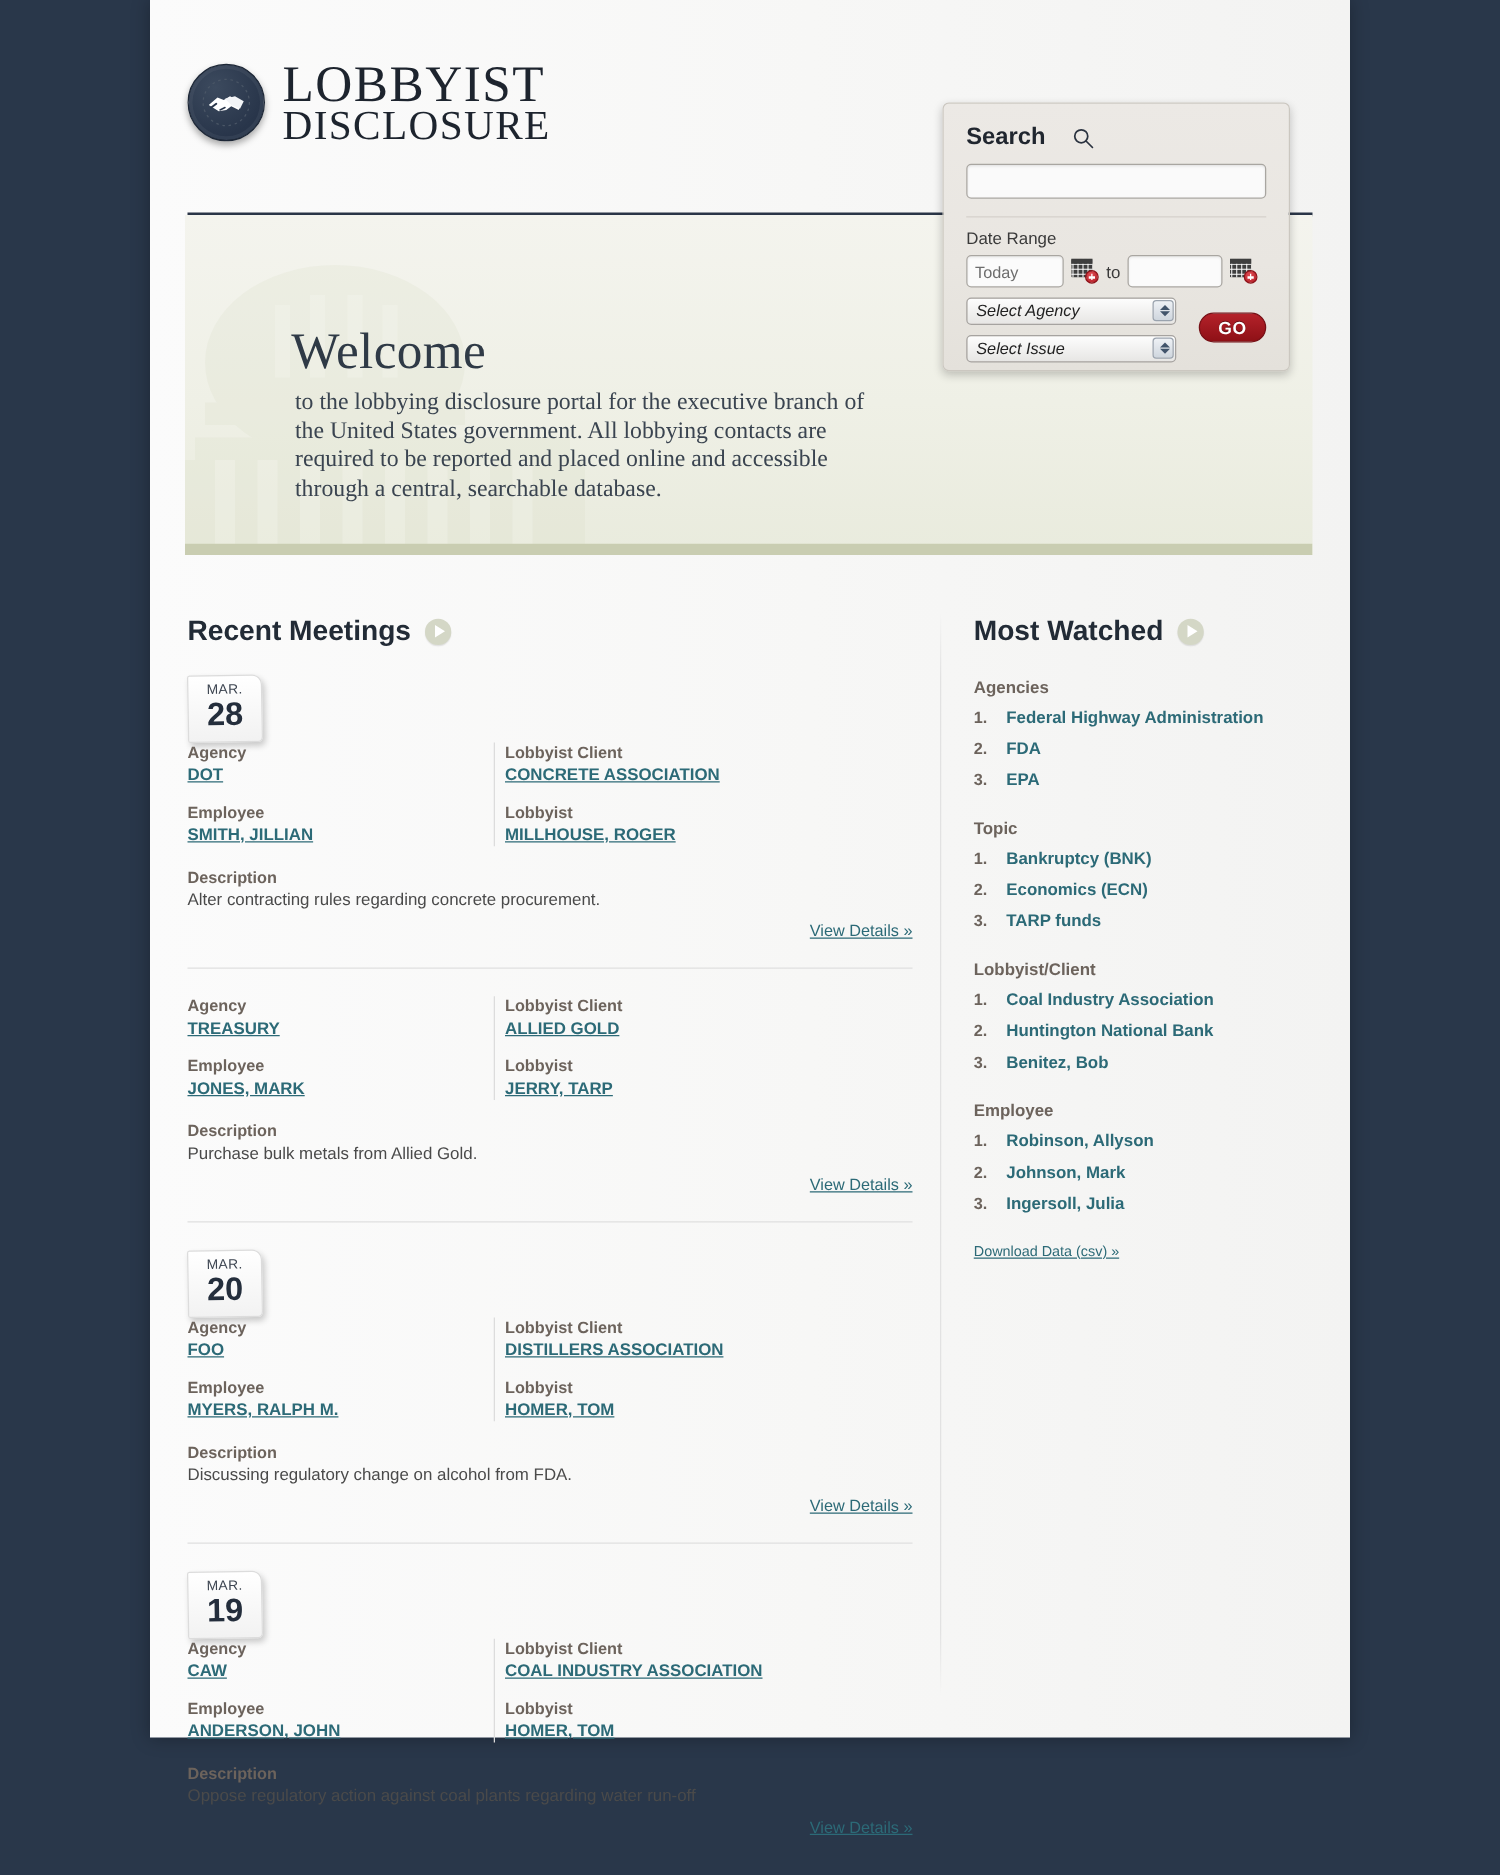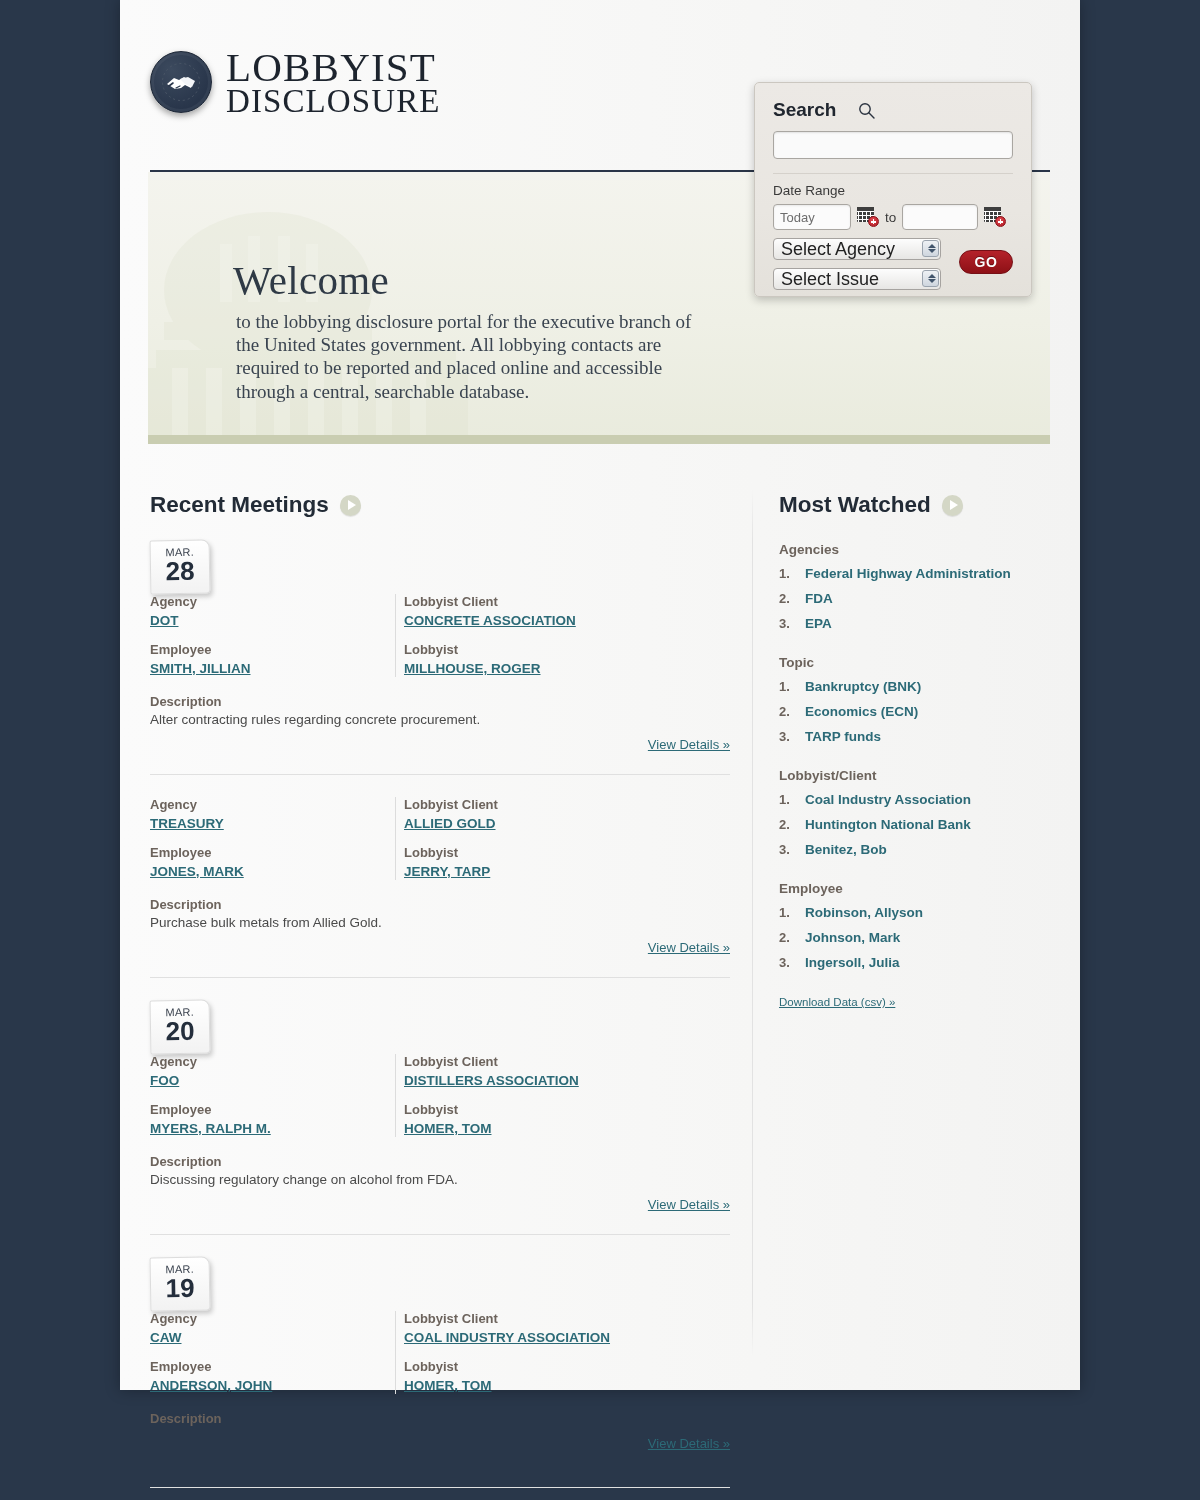--- a/index.html
+++ b/index.html
@@ -104,24 +104,24 @@
     content:""; position:absolute; background:#fff;
   }
   .cal-icon .plus::before{ left:2px; top:4px; width:5px; height:1.5px; }
   .cal-icon .plus::after{ left:3.7px; top:2.2px; width:1.5px; height:5px; }
   .to-word { font-size: 13.5px; color: #3a3a3a; margin: 0 6px 0 0; }
   .sel-wrap { position: relative; margin-top: 8px; width: 168px; height: 22px; }
   .sel {
     width: 100%; height: 100%;
     background: linear-gradient(to bottom, #fdfdfd, #e7e6e4);
     border: 1px solid #a6a3a0; border-radius: 4px;
-    font-size: 18px; color: #222; padding: 0 24px 0 7px;
+    font-size: 13px; color: #222; padding: 0 24px 0 7px;
     line-height: 20px;
     font-family: "Liberation Sans", sans-serif;
-    white-space: nowrap; overflow: hidden;
+    white-space: nowrap; overflow: hidden; font-style: italic;
   }
   .stepper {
     position: absolute; right: 2px; top: 2px; width: 17px; height: 17px;
     background: linear-gradient(to bottom, #eef1f5, #cfd6de);
     border: 1px solid #9aa3ae; border-radius: 3px;
   }
   .stepper::before, .stepper::after {
     content:""; position:absolute; left:5px; border-left:4px solid transparent; border-right:4px solid transparent;
   }
   .stepper::before { top:3px; border-bottom:4px solid #41546b; }
@@ -469,20 +469,21 @@
                     <div class="flabel">Lobbyist Client</div>
                     <div class="fvalue"><a>COAL INDUSTRY ASSOCIATION</a></div>
                   </div>
                   <div class="fblock">
                     <div class="flabel">Lobbyist</div>
                     <div class="fvalue"><a>HOMER, TOM</a></div>
                   </div>
                 </div>
               </div>
               <div class="desc-label">Description</div>
+              <div class="desc-text">Oppose regulatory action against coal plants regarding water run-off</div>
               <div class="view-details">View Details »</div>
             </div>
           </div>
         </div>
       </div>
 
     <div class="view-all">
       <span>View All »</span>
     </div>
   </div>

